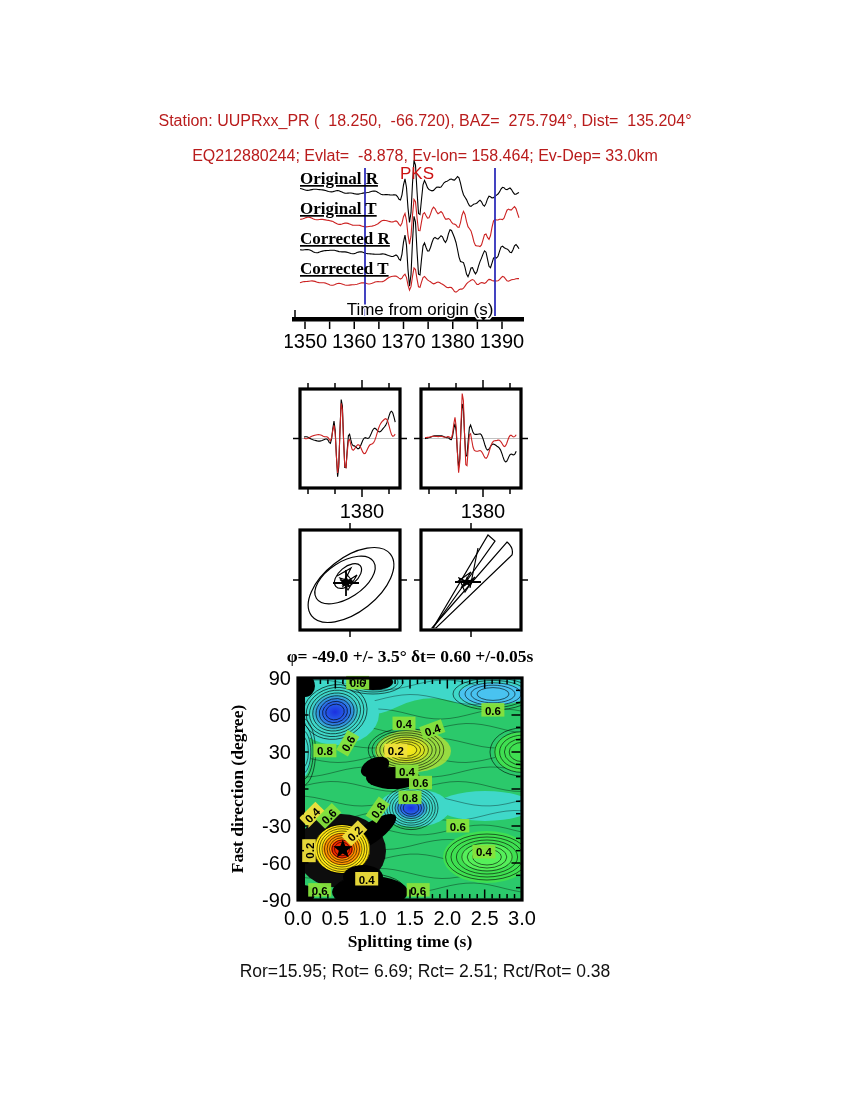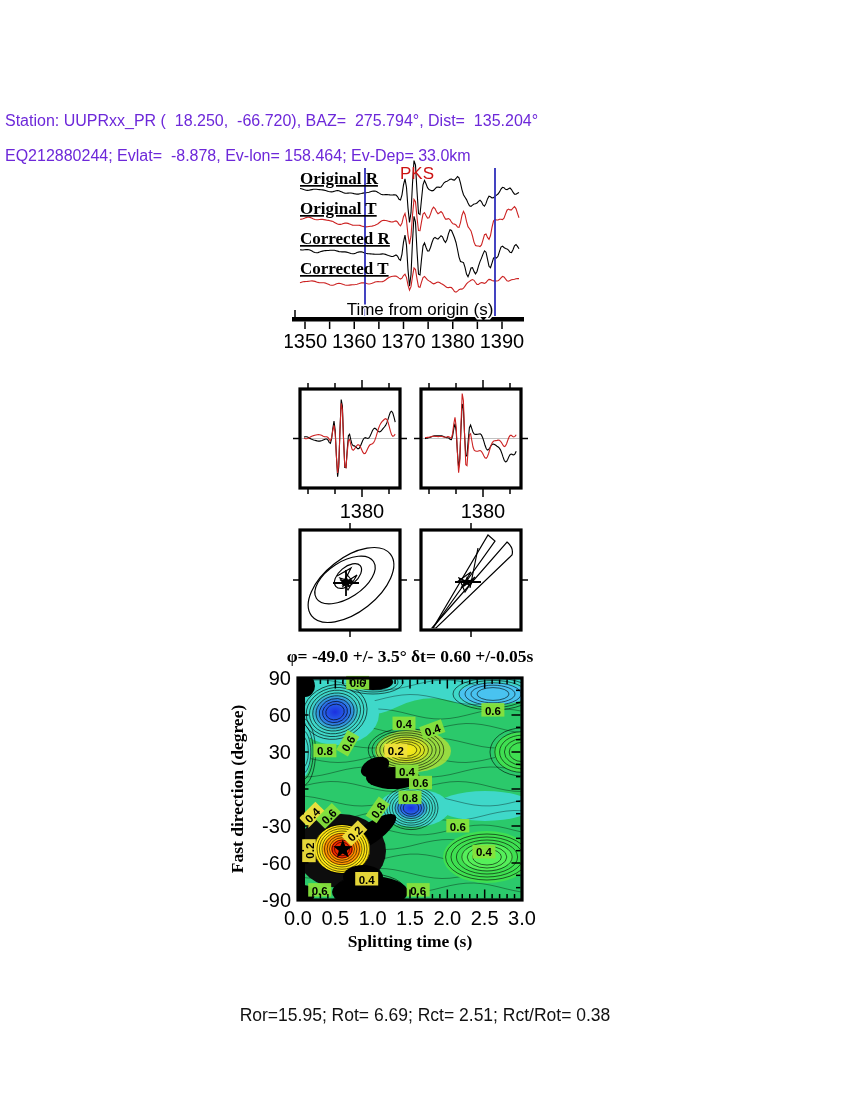--- a/index.html
+++ b/index.html
@@ -1,20 +1,20 @@
 <!DOCTYPE html>
 <html><head>
 <meta charset="utf-8">
 <style>
   html,body{margin:0;padding:0;background:#ffffff;}
   #page{position:relative;width:850px;height:1100px;background:#ffffff;overflow:hidden;
         font-family:"Liberation Sans",sans-serif;color:#111;}
-  .hline{position:absolute;left:5px;width:840px;white-space:pre;
-         font-size:16px;color:#6d28d9;}
-  #footerline{position:absolute;left:15px;width:820px;text-align:center;font-size:17.5px;color:#111;margin-top:44px;}
+  .hline{position:absolute;left:5px;width:840px;text-align:center;white-space:pre;
+         font-size:16px;color:#b91c1c;}
+  #footerline{position:absolute;left:15px;width:820px;text-align:center;font-size:17.5px;color:#111;}
   svg{position:absolute;}
   svg text{font-family:"Liberation Sans",sans-serif;}
   .serifB{font-family:"Liberation Serif",serif;font-weight:bold;}
 </style>
 </head>
 <body>
 
 <div id="page">
 
   <div class="hline" style="top:112px;">Station: UUPRxx_PR (  18.250,  -66.720), BAZ=  275.794°, Dist=  135.204°</div>

